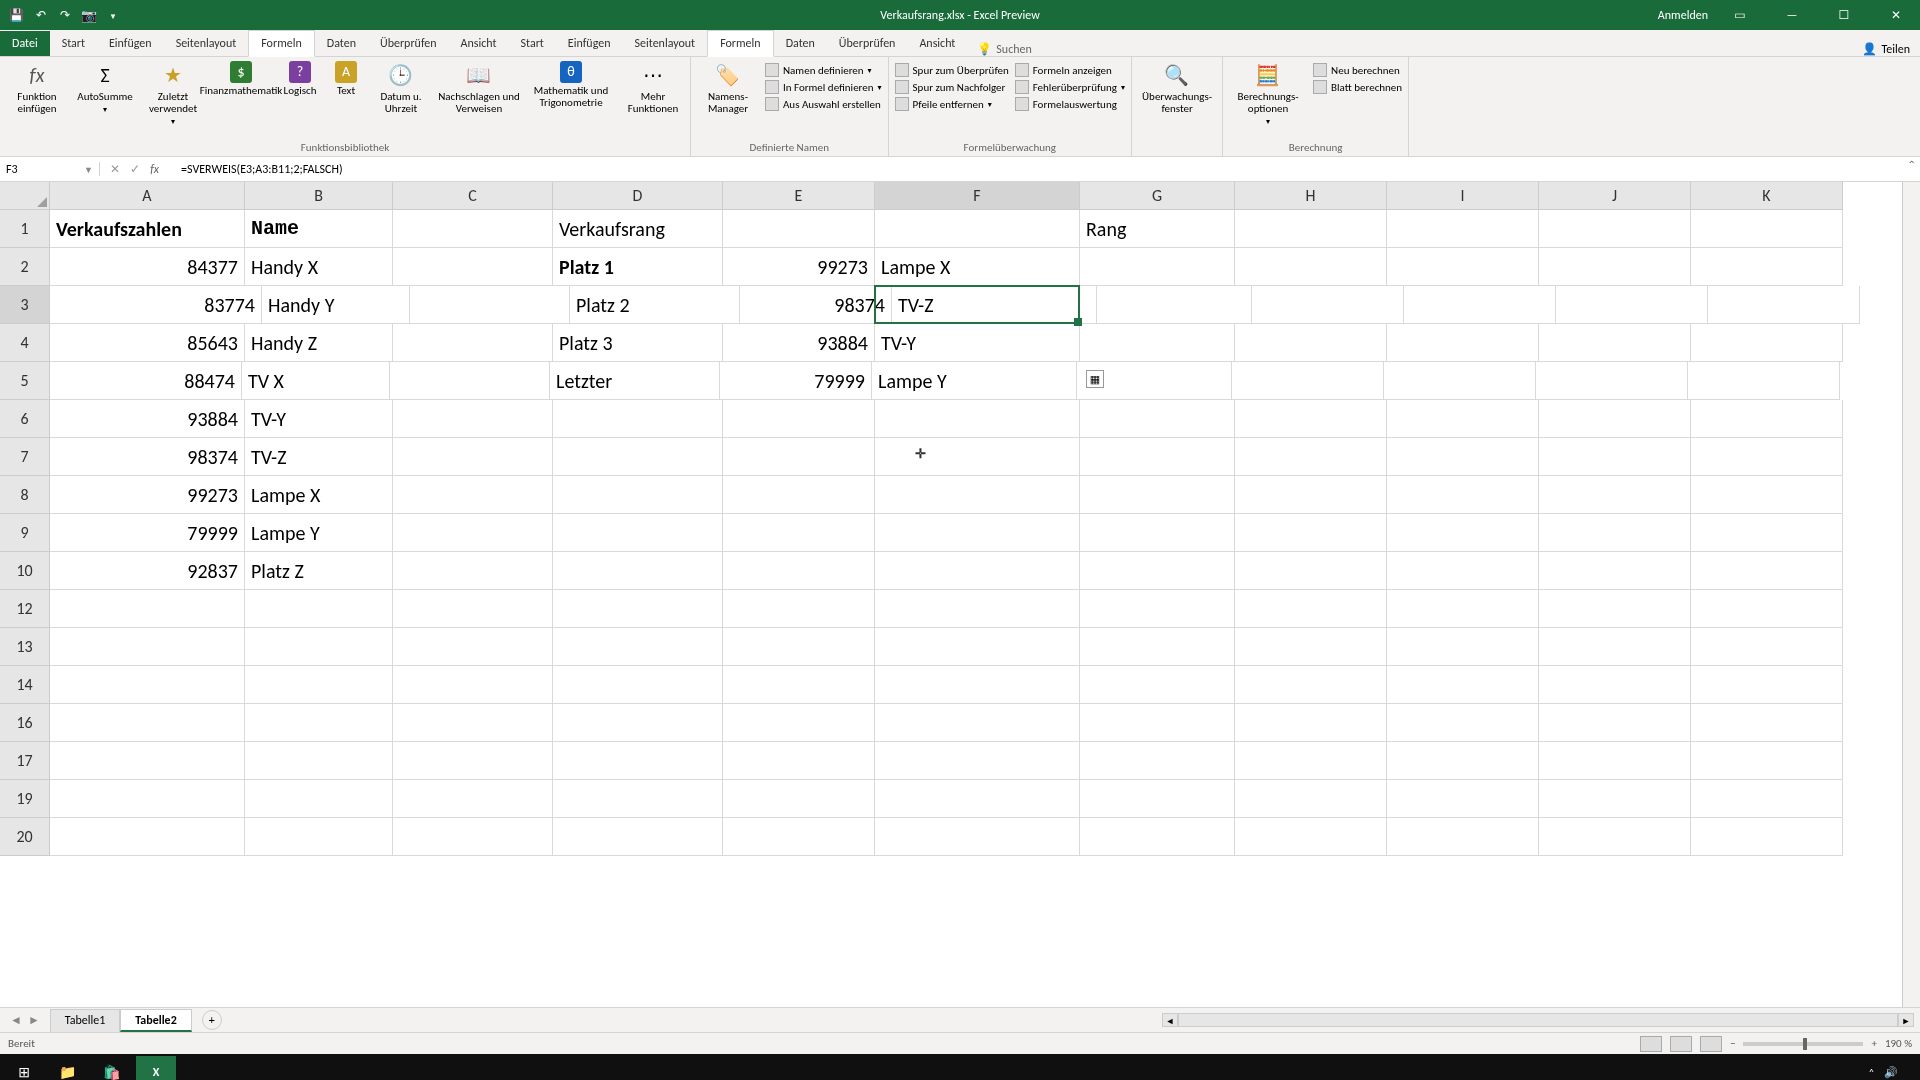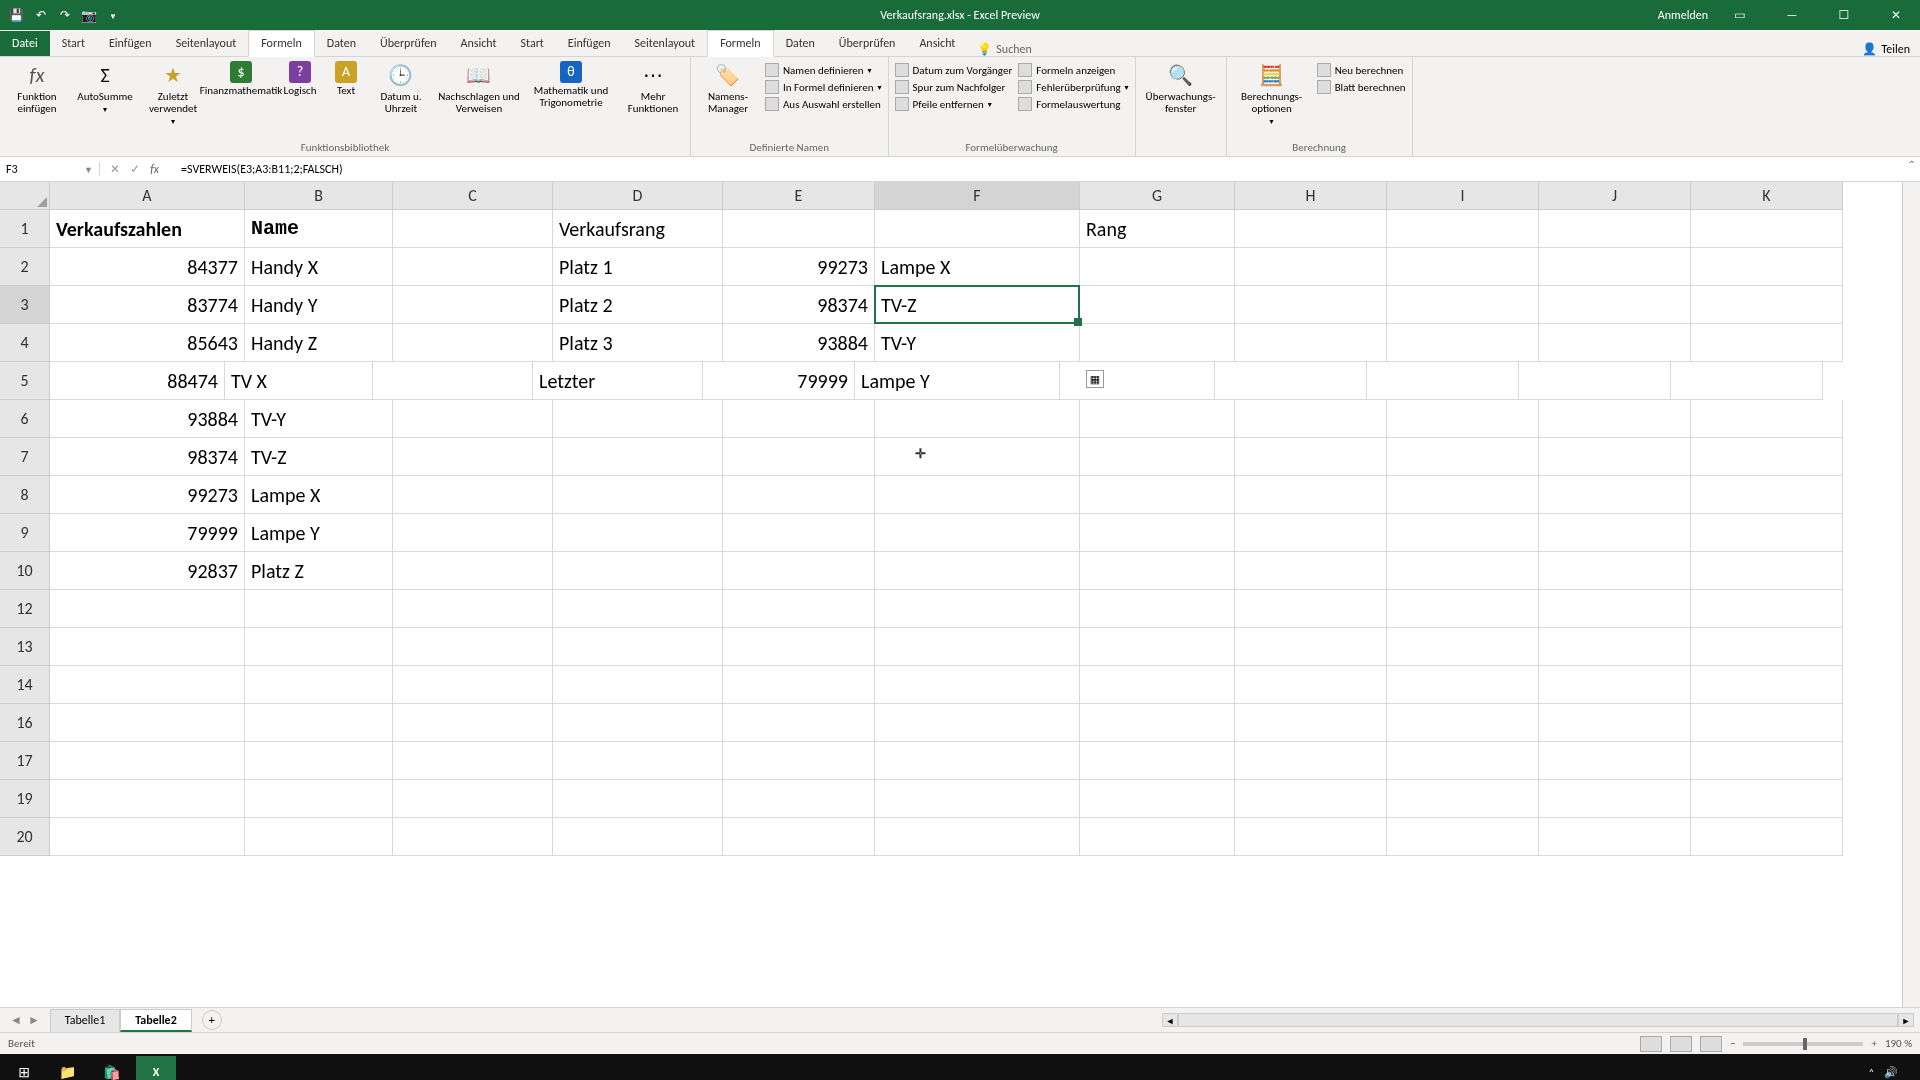--- a/index.html
+++ b/index.html
@@ -186,21 +186,21 @@
           </div>
       </div>
     </div>
     <div class="label">Definierte Namen</div>
   </div>
   <div class="rgroup">
     <div class="body">
       <div class="icolist">
         <div>
             <span class="smico"></span>
-            <span>Datum zum Vorgänger</span>
+            <span>Spur zum Überprüfen</span>
           </div>
         <div>
             <span class="smico"></span>
             <span>Spur zum Nachfolger</span>
           </div>
         <div>
             <span class="smico"></span>
             <span>Pfeile entfernen</span> 
             <span style="font-size:8px">▾</span>
           </div>
@@ -296,32 +296,32 @@
         <div class="cell" style="width: 152px;"></div>
         <div class="cell" style="width: 152px;"></div>
         <div class="cell" style="width: 152px;"></div>
         <div class="cell" style="width: 152px;"></div>
       </div>
       <div class="row">
         <div class="rh">2</div>
         <div class="cell num" style="width: 195px;">84377</div>
         <div class="cell" style="width: 148px;">Handy X</div>
         <div class="cell" style="width: 160px;"></div>
-        <div class="cell" style="width: 170px;">Platz 1</div>
+        <div class="cell" style="width: 170px; font-weight: bold;">Platz 1</div>
         <div class="cell num" style="width: 152px;">99273</div>
         <div class="cell" style="width: 205px;">Lampe X</div>
         <div class="cell" style="width: 155px;"></div>
         <div class="cell" style="width: 152px;"></div>
         <div class="cell" style="width: 152px;"></div>
         <div class="cell" style="width: 152px;"></div>
         <div class="cell" style="width: 152px;"></div>
       </div>
       <div class="row">
         <div class="rh sel">3</div>
-        <div class="cell num" style="width: 195px;">83774</div>
+        <div class="cell num" style="width: 212px;">83774</div>
         <div class="cell" style="width: 148px;">Handy Y</div>
         <div class="cell" style="width: 160px;"></div>
         <div class="cell" style="width: 170px;">Platz 2</div>
         <div class="cell num" style="width: 152px;">98374</div>
         <div class="cell" style="width: 205px;">TV-Z</div>
         <div class="cell" style="width: 155px;"></div>
         <div class="cell" style="width: 152px;"></div>
         <div class="cell" style="width: 152px;"></div>
         <div class="cell" style="width: 152px;"></div>
         <div class="cell" style="width: 152px;"></div>
@@ -335,21 +335,21 @@
         <div class="cell num" style="width: 152px;">93884</div>
         <div class="cell" style="width: 205px;">TV-Y</div>
         <div class="cell" style="width: 155px;"></div>
         <div class="cell" style="width: 152px;"></div>
         <div class="cell" style="width: 152px;"></div>
         <div class="cell" style="width: 152px;"></div>
         <div class="cell" style="width: 152px;"></div>
       </div>
       <div class="row">
         <div class="rh">5</div>
-        <div class="cell num" style="width: 175px; padding-left: 44px;">88474</div>
+        <div class="cell num" style="width: 192px; padding-left: 44px;">88474</div>
         <div class="cell" style="width: 148px;">TV X</div>
         <div class="cell" style="width: 160px;"></div>
         <div class="cell" style="width: 170px;">Letzter</div>
         <div class="cell num" style="width: 152px;">79999</div>
         <div class="cell" style="width: 205px;">Lampe Y</div>
         <div class="cell" style="width: 155px;"></div>
         <div class="cell" style="width: 152px;"></div>
         <div class="cell" style="width: 152px;"></div>
         <div class="cell" style="width: 152px;"></div>
         <div class="cell" style="width: 152px;"></div>

